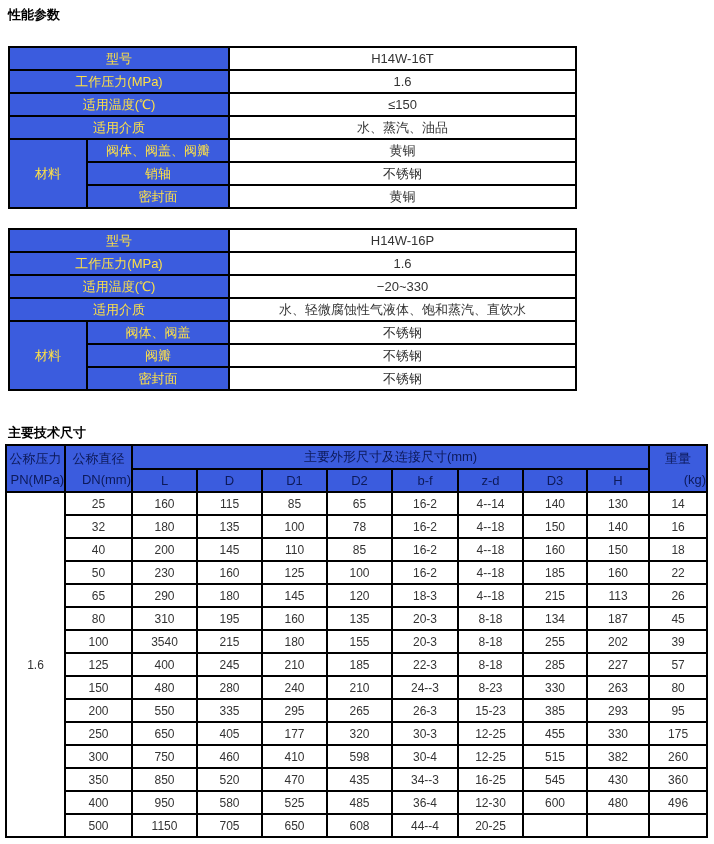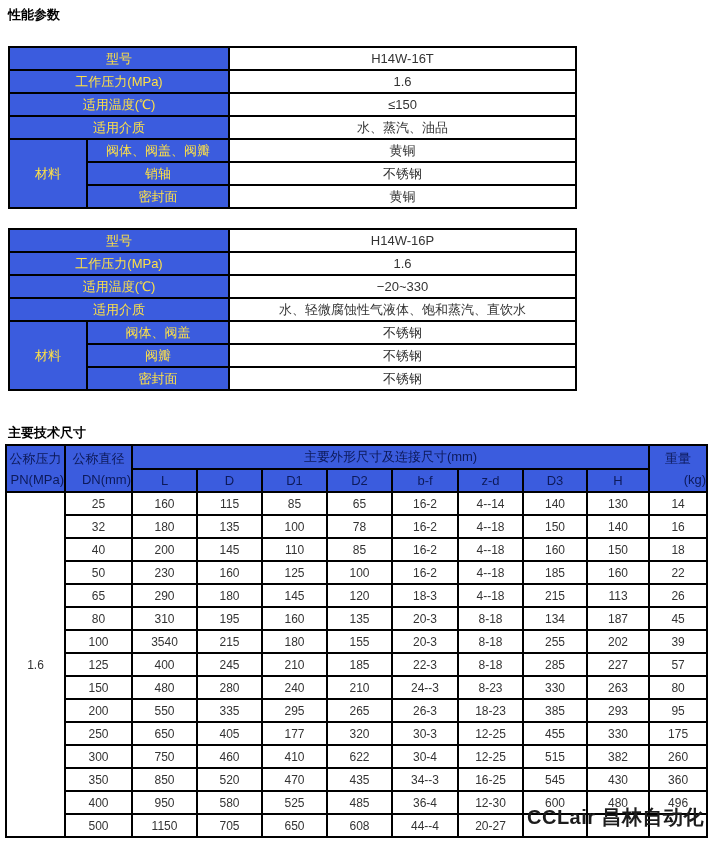--- a/index.html
+++ b/index.html
@@ -271,21 +271,21 @@
           <td>263</td>
           <td>80</td>
         </tr>
         <tr>
           <td>200</td>
           <td>550</td>
           <td>335</td>
           <td>295</td>
           <td>265</td>
           <td>26-3</td>
-          <td>18-23</td>
+          <td>15-23</td>
           <td>385</td>
           <td>293</td>
           <td>95</td>
         </tr>
         <tr>
           <td>250</td>
           <td>650</td>
           <td>405</td>
           <td>177</td>
           <td>320</td>
@@ -293,21 +293,21 @@
           <td>12-25</td>
           <td>455</td>
           <td>330</td>
           <td>175</td>
         </tr>
         <tr>
           <td>300</td>
           <td>750</td>
           <td>460</td>
           <td>410</td>
-          <td>622</td>
+          <td>598</td>
           <td>30-4</td>
           <td>12-25</td>
           <td>515</td>
           <td>382</td>
           <td>260</td>
         </tr>
         <tr>
           <td>350</td>
           <td>850</td>
           <td>520</td>
@@ -331,23 +331,22 @@
           <td>480</td>
           <td>496</td>
         </tr>
         <tr>
           <td>500</td>
           <td>1150</td>
           <td>705</td>
           <td>650</td>
           <td>608</td>
           <td>44--4</td>
-          <td>20-27</td>
+          <td>20-25</td>
           <td></td>
           <td></td>
           <td></td>
         </tr>
       </tbody>
   </table>
 
-  <div class="watermark">CCLair 昌林自动化</div>
 
 </div>
 
 </body></html>

